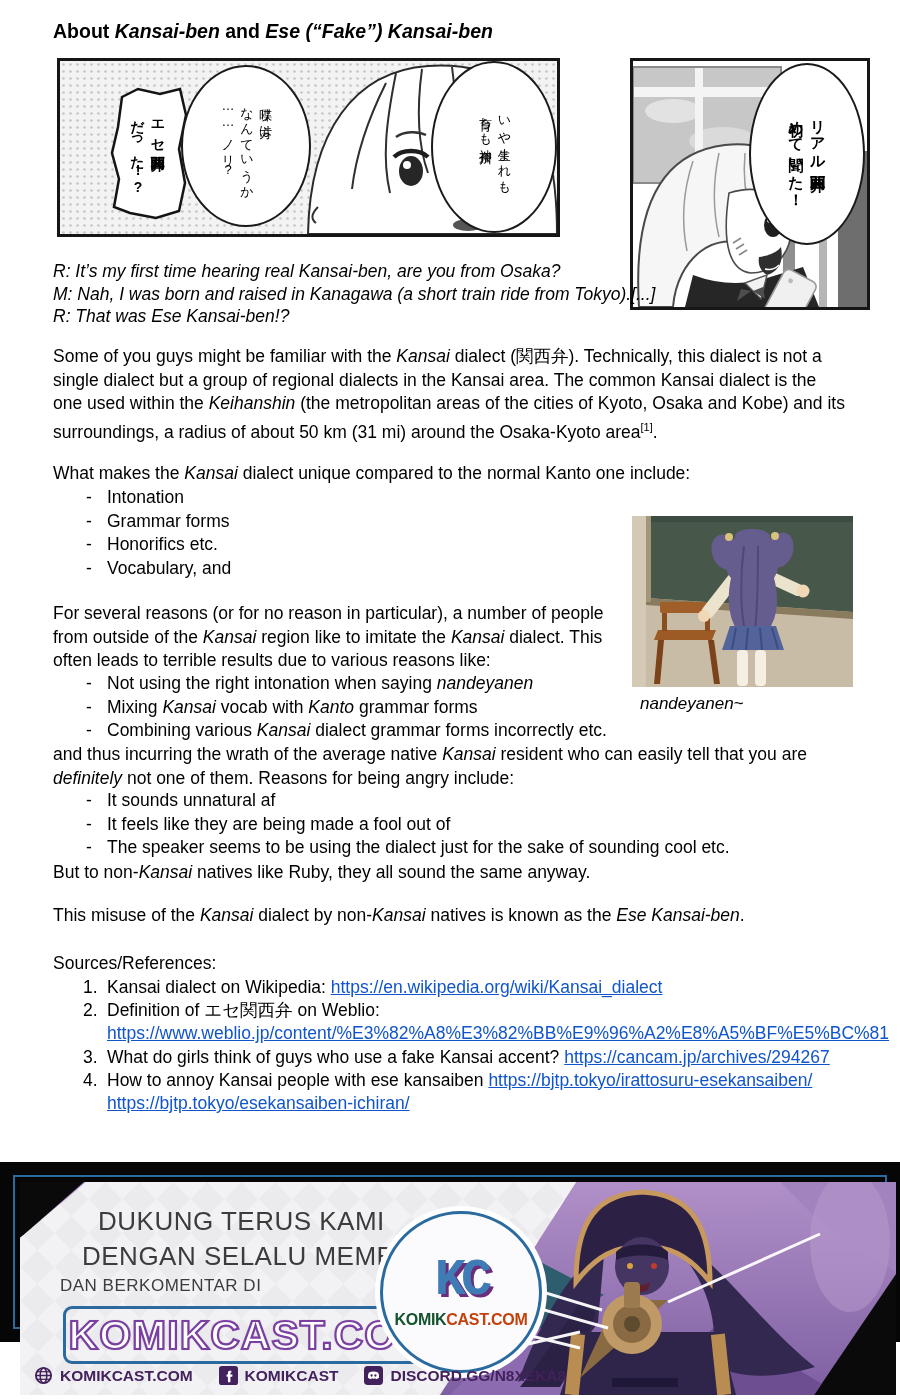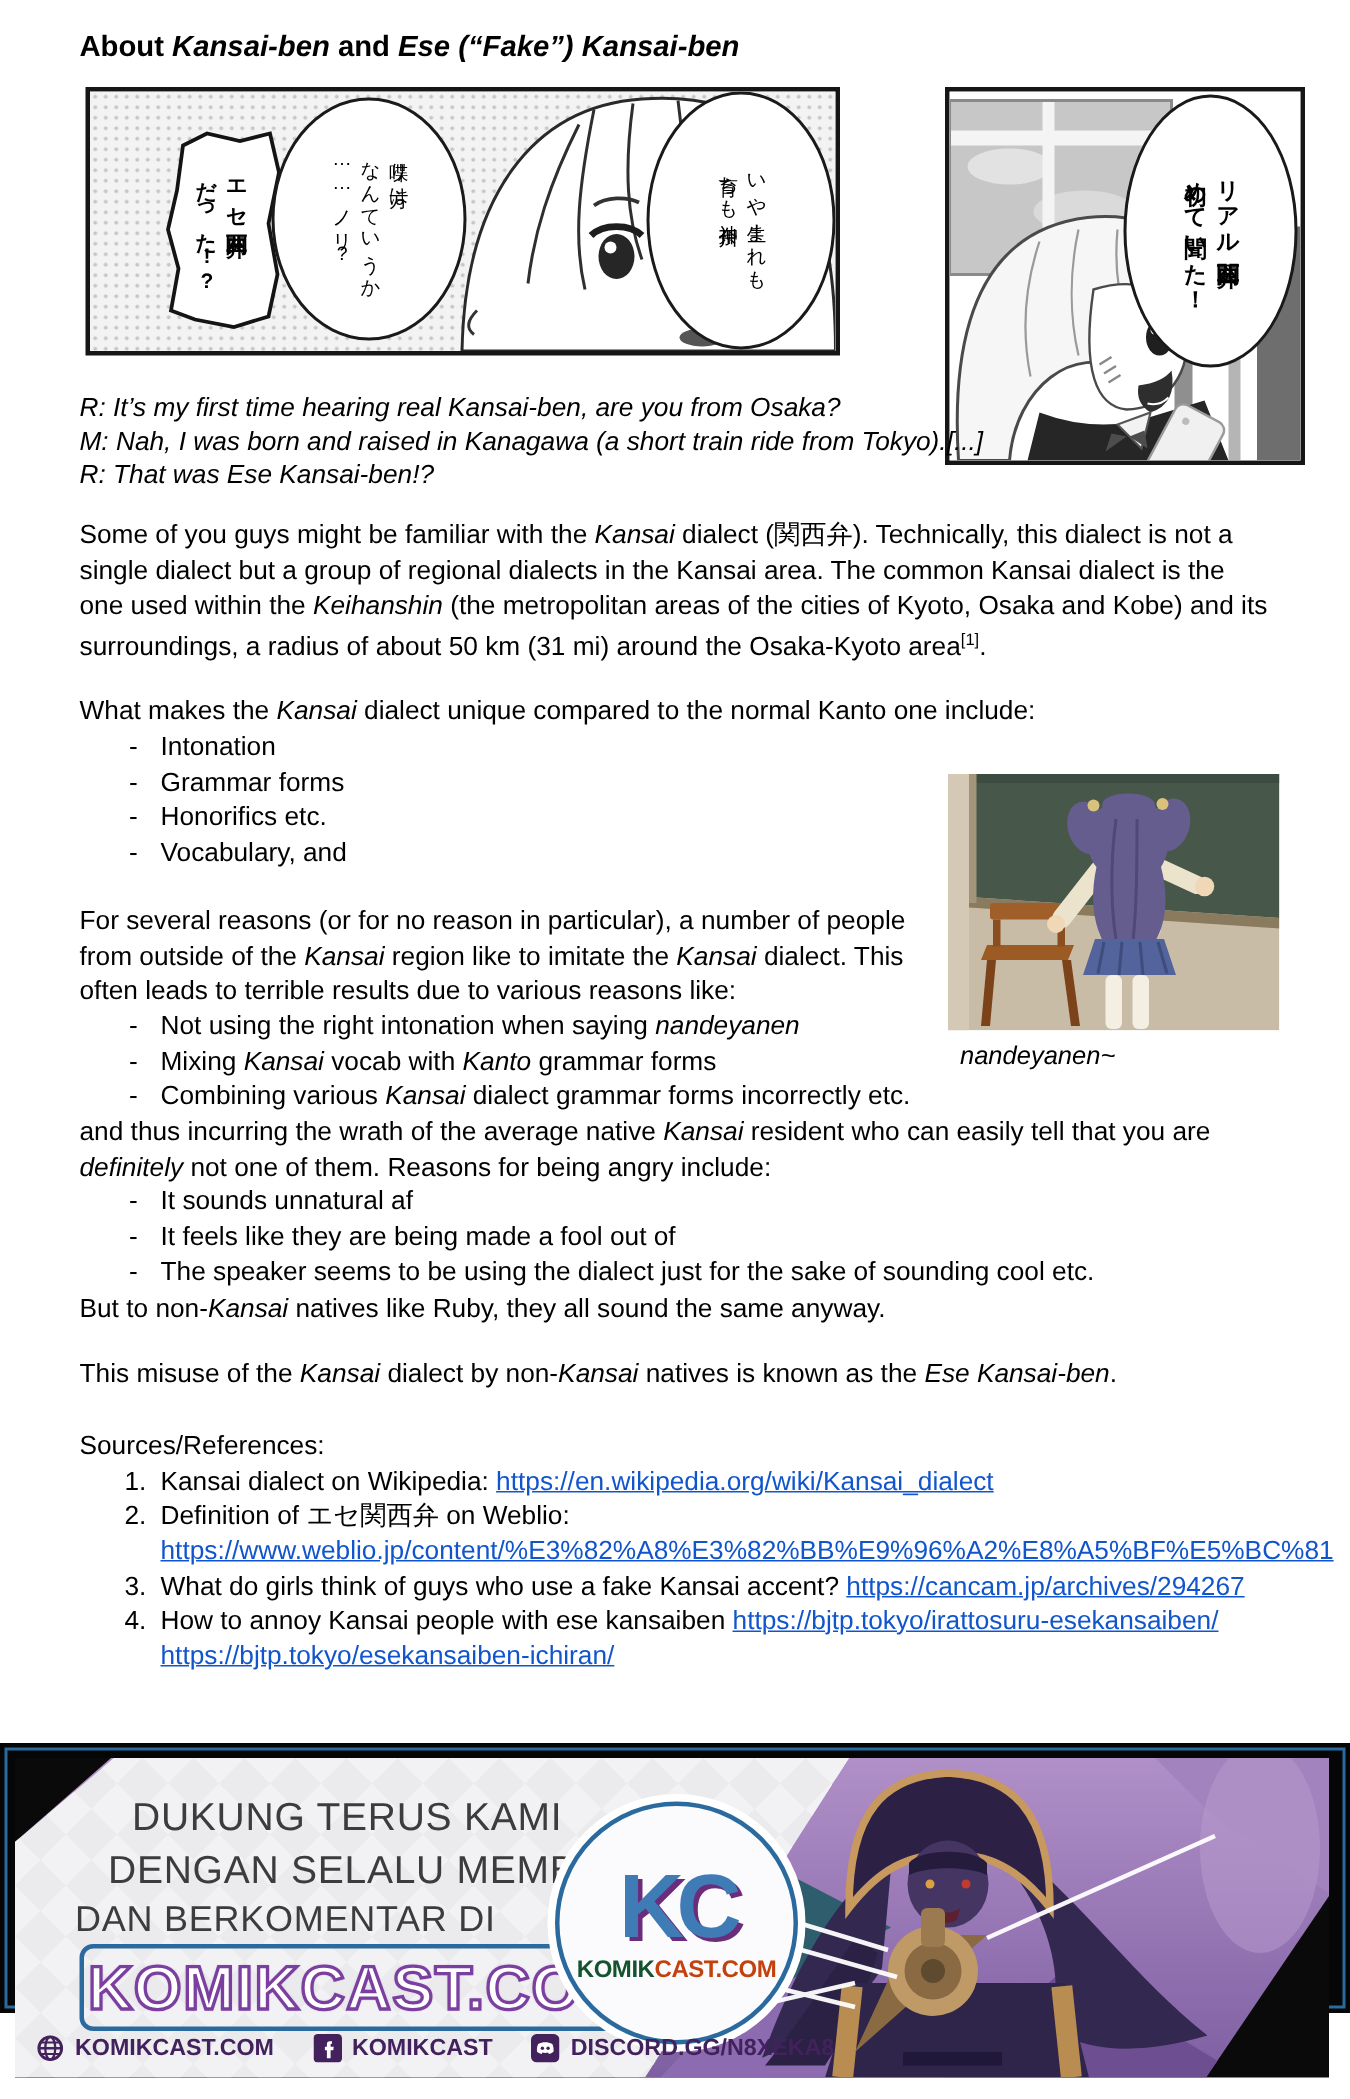--- a/index.html
+++ b/index.html
@@ -23,42 +23,42 @@
   .panel{position:absolute;border:3px solid #161616;box-sizing:border-box;background:#fff;overflow:hidden;}
   .panel svg{position:absolute;left:0;top:0;width:100%;height:100%;}
   .bubble{position:absolute;background:#fff;border:2px solid #1a1a1a;border-radius:50%;
           display:flex;align-items:center;justify-content:center;}
   .vtext{writing-mode:vertical-rl;text-orientation:upright;white-space:pre-line;
          font-size:13px;line-height:1.45;letter-spacing:1px;}
   .vtext.b{font-weight:bold;}
   .caption{font-style:italic;font-size:17px;}
   
   .footer{position:absolute;left:0;top:1162px;width:900px;height:180px;background:#060606;
-          box-sizing:border-box;padding:3px;}
+          box-sizing:border-box;padding:13px;}
   .footer-frame{width:100%;height:100%;box-sizing:border-box;border:2px solid #2a6a9e;
           background:#060606;padding:5px;}
   .footer-content{position:relative;width:876px;height:213px;background:#0a0a0a;overflow:hidden;}
   .footer-art{position:absolute;left:0;top:0;width:876px;height:213px;
           clip-path:polygon(64px 0,876px 0,876px 92px,794px 213px,0 213px,0 56px);}
   .light-panel{position:absolute;left:0;top:0;width:876px;height:213px;background:#ebebee;
           clip-path:polygon(66px 0,556px 0,420px 213px,0 213px,0 56px);
           background-image:linear-gradient(45deg,#f2f2f5 25%,transparent 25%,transparent 75%,#f2f2f5 75%),
                            linear-gradient(-45deg,#f2f2f5 25%,transparent 25%,transparent 75%,#f2f2f5 75%);
           background-size:34px 34px;}
   .bnr-line{position:absolute;color:#3c3c3c;font-size:26px;letter-spacing:.5px;white-space:nowrap;}
   .bnr-box{position:absolute;left:43px;top:124px;width:375px;height:58px;border:3px solid #2a6a9e;
           border-radius:9px;box-sizing:border-box;display:flex;align-items:center;justify-content:center;}
   .bnr-box span{font-size:41px;font-weight:bold;letter-spacing:1px;color:#fff;
           -webkit-text-stroke:2.2px #7b3fa0;text-shadow:0 0 2px #7b3fa0;white-space:nowrap;}
   .kc-circle{position:absolute;left:355px;top:24px;width:172px;height:172px;border-radius:50%;
           background:#fff;box-sizing:border-box;padding:5px;}
   .kc-inner{width:100%;height:100%;border-radius:50%;border:3px solid #2a6a9e;background:#fbfbfd;
           box-sizing:border-box;display:flex;flex-direction:column;align-items:center;justify-content:center;}
-  .kc-letters{font-size:60px;font-weight:bold;letter-spacing:-5px;color:#3f7cb6;line-height:1;
-          text-shadow:3px 3px 0 #6b2d7b;}
+  .kc-letters{font-size:52px;font-weight:bold;letter-spacing:-5px;color:#3f7cb6;line-height:1;
+          text-shadow:3px 3px 0 #6b2d7b;font-family:Liberation Mono, monospace;}
   .kc-sub{margin-top:4px;font-size:16px;font-weight:bold;letter-spacing:-.3px;white-space:nowrap;}
   .kc-sub .k1{color:#14532d;} .kc-sub .k2{color:#c2410c;}
   .strip{position:absolute;left:14px;top:184px;display:flex;align-items:center;gap:26px;}
   .strip .itm{display:flex;align-items:center;gap:7px;color:#43215c;font-weight:bold;font-size:15.5px;
           white-space:nowrap;}
   .strip svg{width:19px;height:19px;display:block;}
 </style>
 </head>
 <body>
 
@@ -289,21 +289,21 @@
               <line x1="404" y1="186" x2="560" y2="150"></line>
               <line x1="648" y1="120" x2="800" y2="52"></line>
             </g>
           </svg>
         </div>
 
         <div class="light-panel"></div>
 
         <div class="bnr-line" style="left:78px;top:24px;">DUKUNG TERUS KAMI</div>
         <div class="bnr-line" style="left:62px;top:59px;">DENGAN SELALU MEMBACA</div>
-        <div class="bnr-line" style="left:40px;top:94px;font-size:24px;">DAN BERKOMENTAR DI</div>
+        <div class="bnr-line" style="left:40px;top:94px;font-size:17px;">DAN BERKOMENTAR DI</div>
 
         <div class="bnr-box">
           <span>KOMIKCAST.COM</span>
         </div>
 
         <div class="kc-circle">
           <div class="kc-inner">
             <div class="kc-letters">KC</div>
             <div class="kc-sub"><span class="k1">KOMIK</span><span class="k2">CAST.COM</span></div>
           </div>

